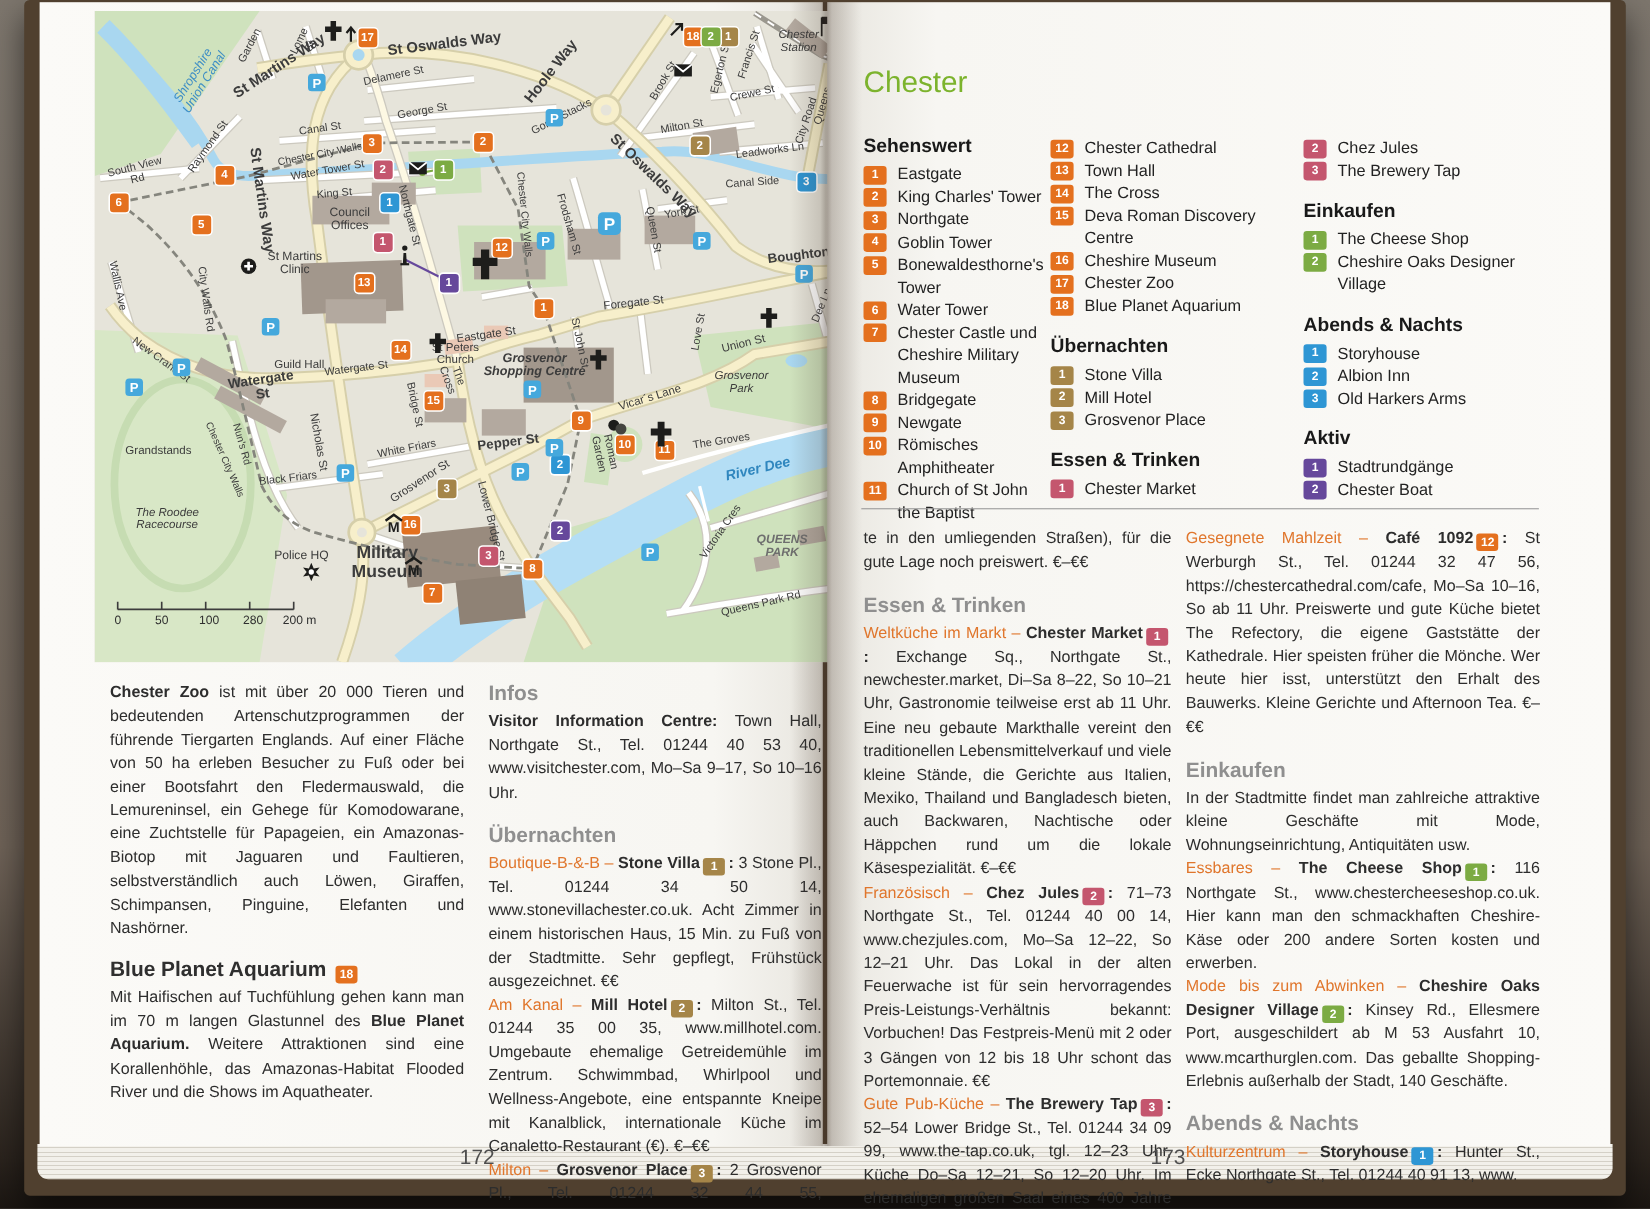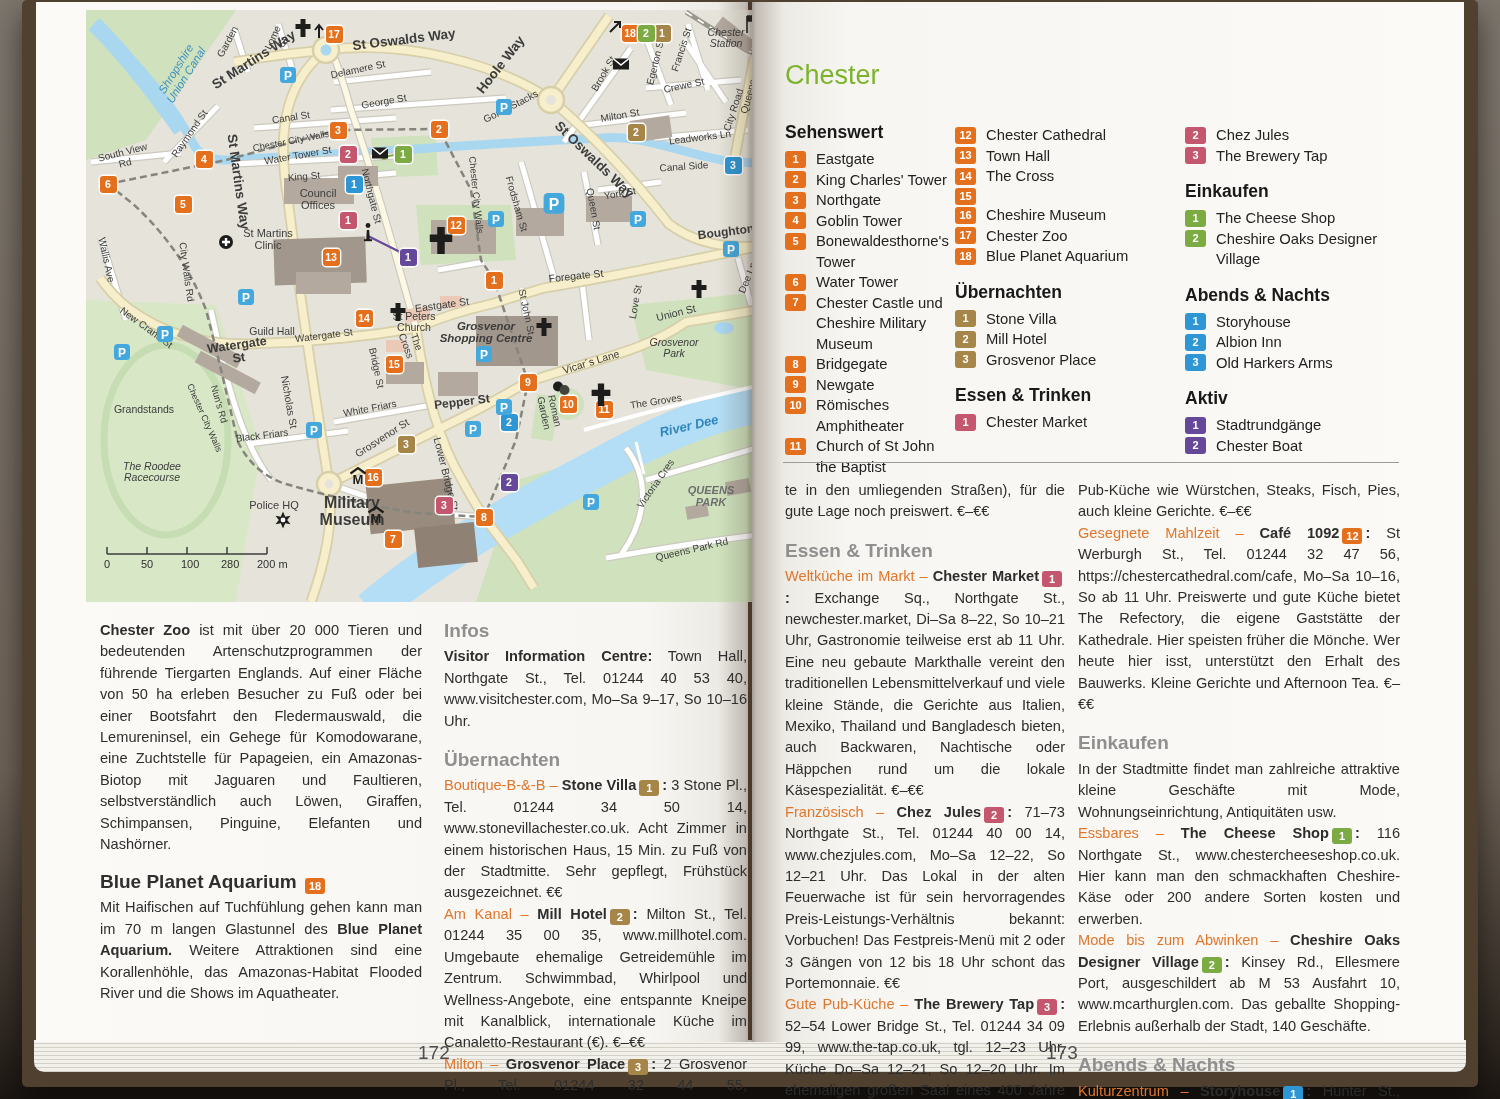--- a/index.html
+++ b/index.html
@@ -557,20 +557,21 @@
         <div class="lg-row">
           <span class="chip lg-chip" style="background: rgb(228, 112, 30);">13</span>
           <span>Town Hall</span>
         </div>
         <div class="lg-row">
           <span class="chip lg-chip" style="background: rgb(228, 112, 30);">14</span>
           <span>The Cross</span>
         </div>
         <div class="lg-row">
           <span class="chip lg-chip" style="background: rgb(228, 112, 30);">15</span>
+          <span>Deva Roman Discovery Centre</span>
         </div>
         <div class="lg-row">
           <span class="chip lg-chip" style="background: rgb(228, 112, 30);">16</span>
           <span>Cheshire Museum</span>
         </div>
         <div class="lg-row">
           <span class="chip lg-chip" style="background: rgb(228, 112, 30);">17</span>
           <span>Chester Zoo</span>
         </div>
         <div class="lg-row">
@@ -639,21 +640,20 @@
       </div>
     <div id="legend-rule"></div>
     <div id="rp-col1" class="tcol">
         <div class="para"><span>te in den umliegenden Straßen), für die gute Lage noch preiswert. €–€€</span></div>
         <div class="hgray">Essen &amp; Trinken</div>
         <div class="para"><span class="o">Weltküche im Markt – </span><span class="b">Chester Market</span><span class="chip txt-chip" style="background: rgb(196, 86, 110);">1</span><span class="b">:</span><span> Exchange Sq., Northgate St., newchester.market, Di–Sa 8–22, So 10–21 Uhr, Gastronomie teilweise erst ab 11 Uhr. Eine neu gebaute Markthalle vereint den traditionellen Lebensmittelverkauf und viele kleine Stände, die Gerichte aus Italien, Mexiko, Thailand und Bangladesch bieten, auch Backwaren, Nachtische oder Häppchen rund um die lokale Käsespezialität. €–€€</span></div>
         <div class="para"><span class="o">Französisch – </span><span class="b">Chez Jules</span><span class="chip txt-chip" style="background: rgb(196, 86, 110);">2</span><span class="b">:</span><span> 71–73 Northgate St., Tel. 01244 40 00 14, www.chezjules.com, Mo–Sa 12–22, So 12–21 Uhr. Das Lokal in der alten Feuerwache ist für sein hervorragendes Preis-Leistungs-Verhältnis bekannt: Vorbuchen! Das Festpreis-Menü mit 2 oder 3 Gängen von 12 bis 18 Uhr schont das Portemonnaie. €€</span></div>
         <div class="para"><span class="o">Gute Pub-Küche – </span><span class="b">The Brewery Tap</span><span class="chip txt-chip" style="background: rgb(196, 86, 110);">3</span><span class="b">:</span><span> 52–54 Lower Bridge St., Tel. 01244 34 09 99, www.the-tap.co.uk, tgl. 12–23 Uhr, Küche Do–Sa 12–21, So 12–20 Uhr. Im ehemaligen großen Saal eines 400 Jahre alten Wohnsitzes. Ausgezeichnete Ales von der örtlichen Spitting-Feathers-Brauerei. Traditionelle britische</span></div>
       </div>
     <div id="rp-col2" class="tcol">
-        <div class="para"><span>Pub-Küche wie Würstchen, Steaks, Fisch, Pies, auch kleine Gerichte. €–€€</span></div>
         <div class="para"><span class="o">Gesegnete Mahlzeit – </span><span class="b">Café 1092</span><span class="chip txt-chip" style="background: rgb(228, 112, 30);">12</span><span class="b">:</span><span> St Werburgh St., Tel. 01244 32 47 56, https://chestercathedral.com/cafe, Mo–Sa 10–16, So ab 11 Uhr. Preiswerte und gute Küche bietet The Refectory, die eigene Gaststätte der Kathedrale. Hier speisten früher die Mönche. Wer heute hier isst, unterstützt den Erhalt des Bauwerks. Kleine Gerichte und Afternoon Tea. €–€€</span></div>
         <div class="hgray">Einkaufen</div>
         <div class="para"><span>In der Stadtmitte findet man zahlreiche attraktive kleine Geschäfte mit Mode, Wohnungseinrichtung, Antiquitäten usw.</span></div>
         <div class="para"><span class="o">Essbares – </span><span class="b">The Cheese Shop</span><span class="chip txt-chip" style="background: rgb(124, 171, 67);">1</span><span class="b">:</span><span> 116 Northgate St., www.chestercheeseshop.co.uk. Hier kann man den schmackhaften Cheshire-Käse oder 200 andere Sorten kosten und erwerben.</span></div>
         <div class="para"><span class="o">Mode bis zum Abwinken – </span><span class="b">Cheshire Oaks Designer Village</span><span class="chip txt-chip" style="background: rgb(124, 171, 67);">2</span><span class="b">:</span><span> Kinsey Rd., Ellesmere Port, ausgeschildert ab M 53 Ausfahrt 10, www.mcarthurglen.com. Das geballte Shopping-Erlebnis außerhalb der Stadt, 140 Geschäfte.</span></div>
         <div class="hgray">Abends &amp; Nachts</div>
         <div class="para"><span class="o">Kulturzentrum – </span><span class="b">Storyhouse</span><span class="chip txt-chip" style="background: rgb(46, 150, 212);">1</span><span class="b">:</span><span> Hunter St., Ecke Northgate St., Tel. 01244 40 91 13, www.</span></div>
       </div>
     <div id="pn-right" class="pagenum">173</div>
   </div>

